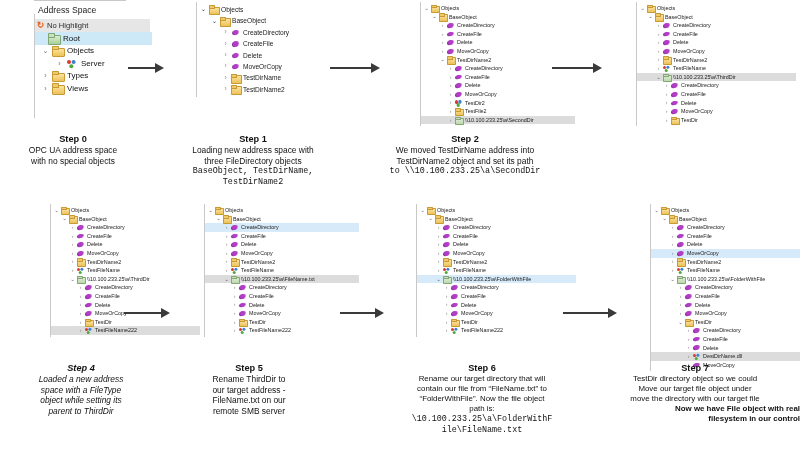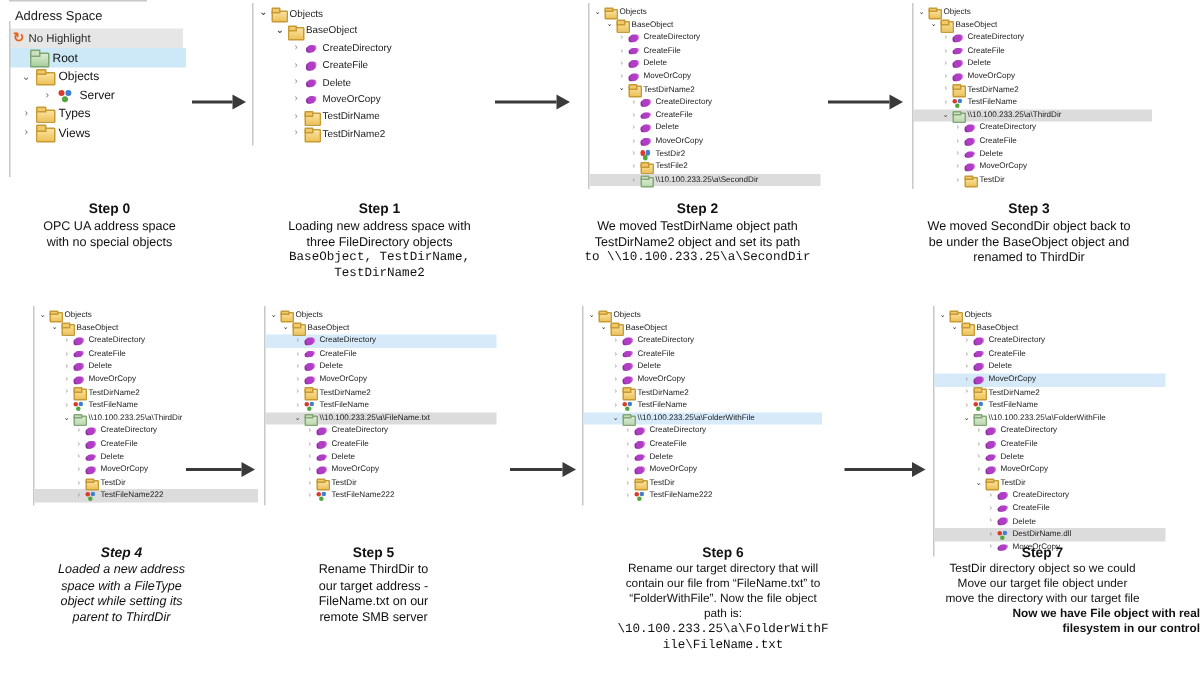--- a/index.html
+++ b/index.html
@@ -4,21 +4,21 @@
 <style>
   html,body{margin:0;padding:0;}
   body{
     width:800px;height:450px;background:#ffffff;
     font-family:"Liberation Sans", sans-serif;
     color:#111;overflow:hidden;
   }
   .board{position:relative;width:800px;height:450px;}
 
   
-  .panel{position:absolute;}
+  .panel{position:absolute;padding-left:28px;}
   .tree{
     position:relative;
     border-left:1px solid #c8c8c8;
     padding:2px 0 2px 0;
     font-size:5.4px;
     line-height:8.6px;
     color:#1b1b1b;
     white-space:nowrap;
   }
   .tree.big{font-size:6.6px;line-height:11.4px;}
@@ -738,31 +738,25 @@
   <div class="cap" style="left:148px;top:134px;width:210px;">
     <div class="st">Step 1</div>
     <div class="tx">Loading new address space with</div>
     <div class="tx">three FileDirectory objects</div>
     <div class="tx mono">BaseObject, TestDirName,</div>
     <div class="tx mono">TestDirName2</div>
   </div>
 
   <div class="cap" style="left:360px;top:134px;width:210px;">
     <div class="st">Step 2</div>
-    <div class="tx">We moved TestDirName object path</div>
+    <div class="tx">We moved TestDirName address into</div>
     <div class="tx">TestDirName2 object and set its path</div>
     <div class="tx mono blk">to \\10.100.233.25\a\SecondDir</div>
   </div>
 
-  <div class="cap" style="left:578px;top:134px;width:216px;">
-    <div class="st">Step 3</div>
-    <div class="tx">We moved SecondDir  object back to</div>
-    <div class="tx">be under the BaseObject object and</div>
-    <div class="tx">renamed to ThirdDir</div>
-  </div>
 
   <div class="cap" style="left:6px;top:363px;width:150px;font-style:italic;">
     <div class="st">Step 4</div>
     <div class="tx">Loaded a new address</div>
     <div class="tx">space with a FileType</div>
     <div class="tx">object while setting its</div>
     <div class="tx">parent to ThirdDir</div>
   </div>
 
   <div class="cap" style="left:166px;top:363px;width:166px;">

